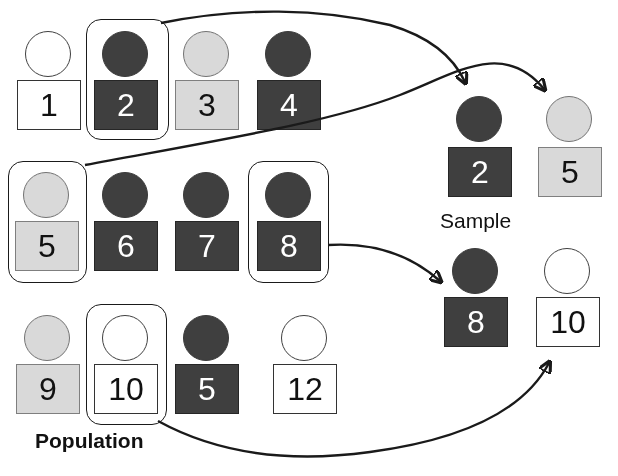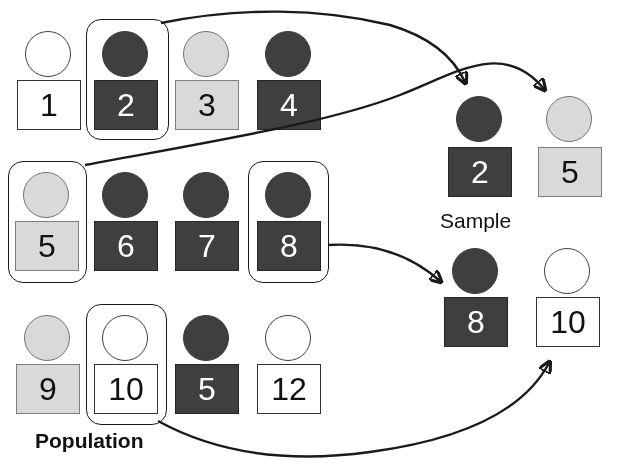--- a/index.html
+++ b/index.html
@@ -132,21 +132,21 @@
     <div class="square" data-shade="white">
         <span>10</span>
       </div>
   </div>
   <div class="cell" style="left:171px;top:315px">
     <div class="circle" data-shade="dark"></div>
     <div class="square" data-shade="dark">
         <span>5</span>
       </div>
   </div>
-  <div class="cell" style="left:253px;top:315px">
+  <div class="cell" style="left:269px;top:315px">
     <div class="circle" data-shade="white"></div>
     <div class="square" data-shade="white">
         <span>12</span>
       </div>
   </div>
 
   <div class="cell" style="left:444px;top:96px">
     <div class="circle" data-shade="dark"></div>
     <div class="square" style="top:51px" data-shade="dark">
         <span>2</span>

